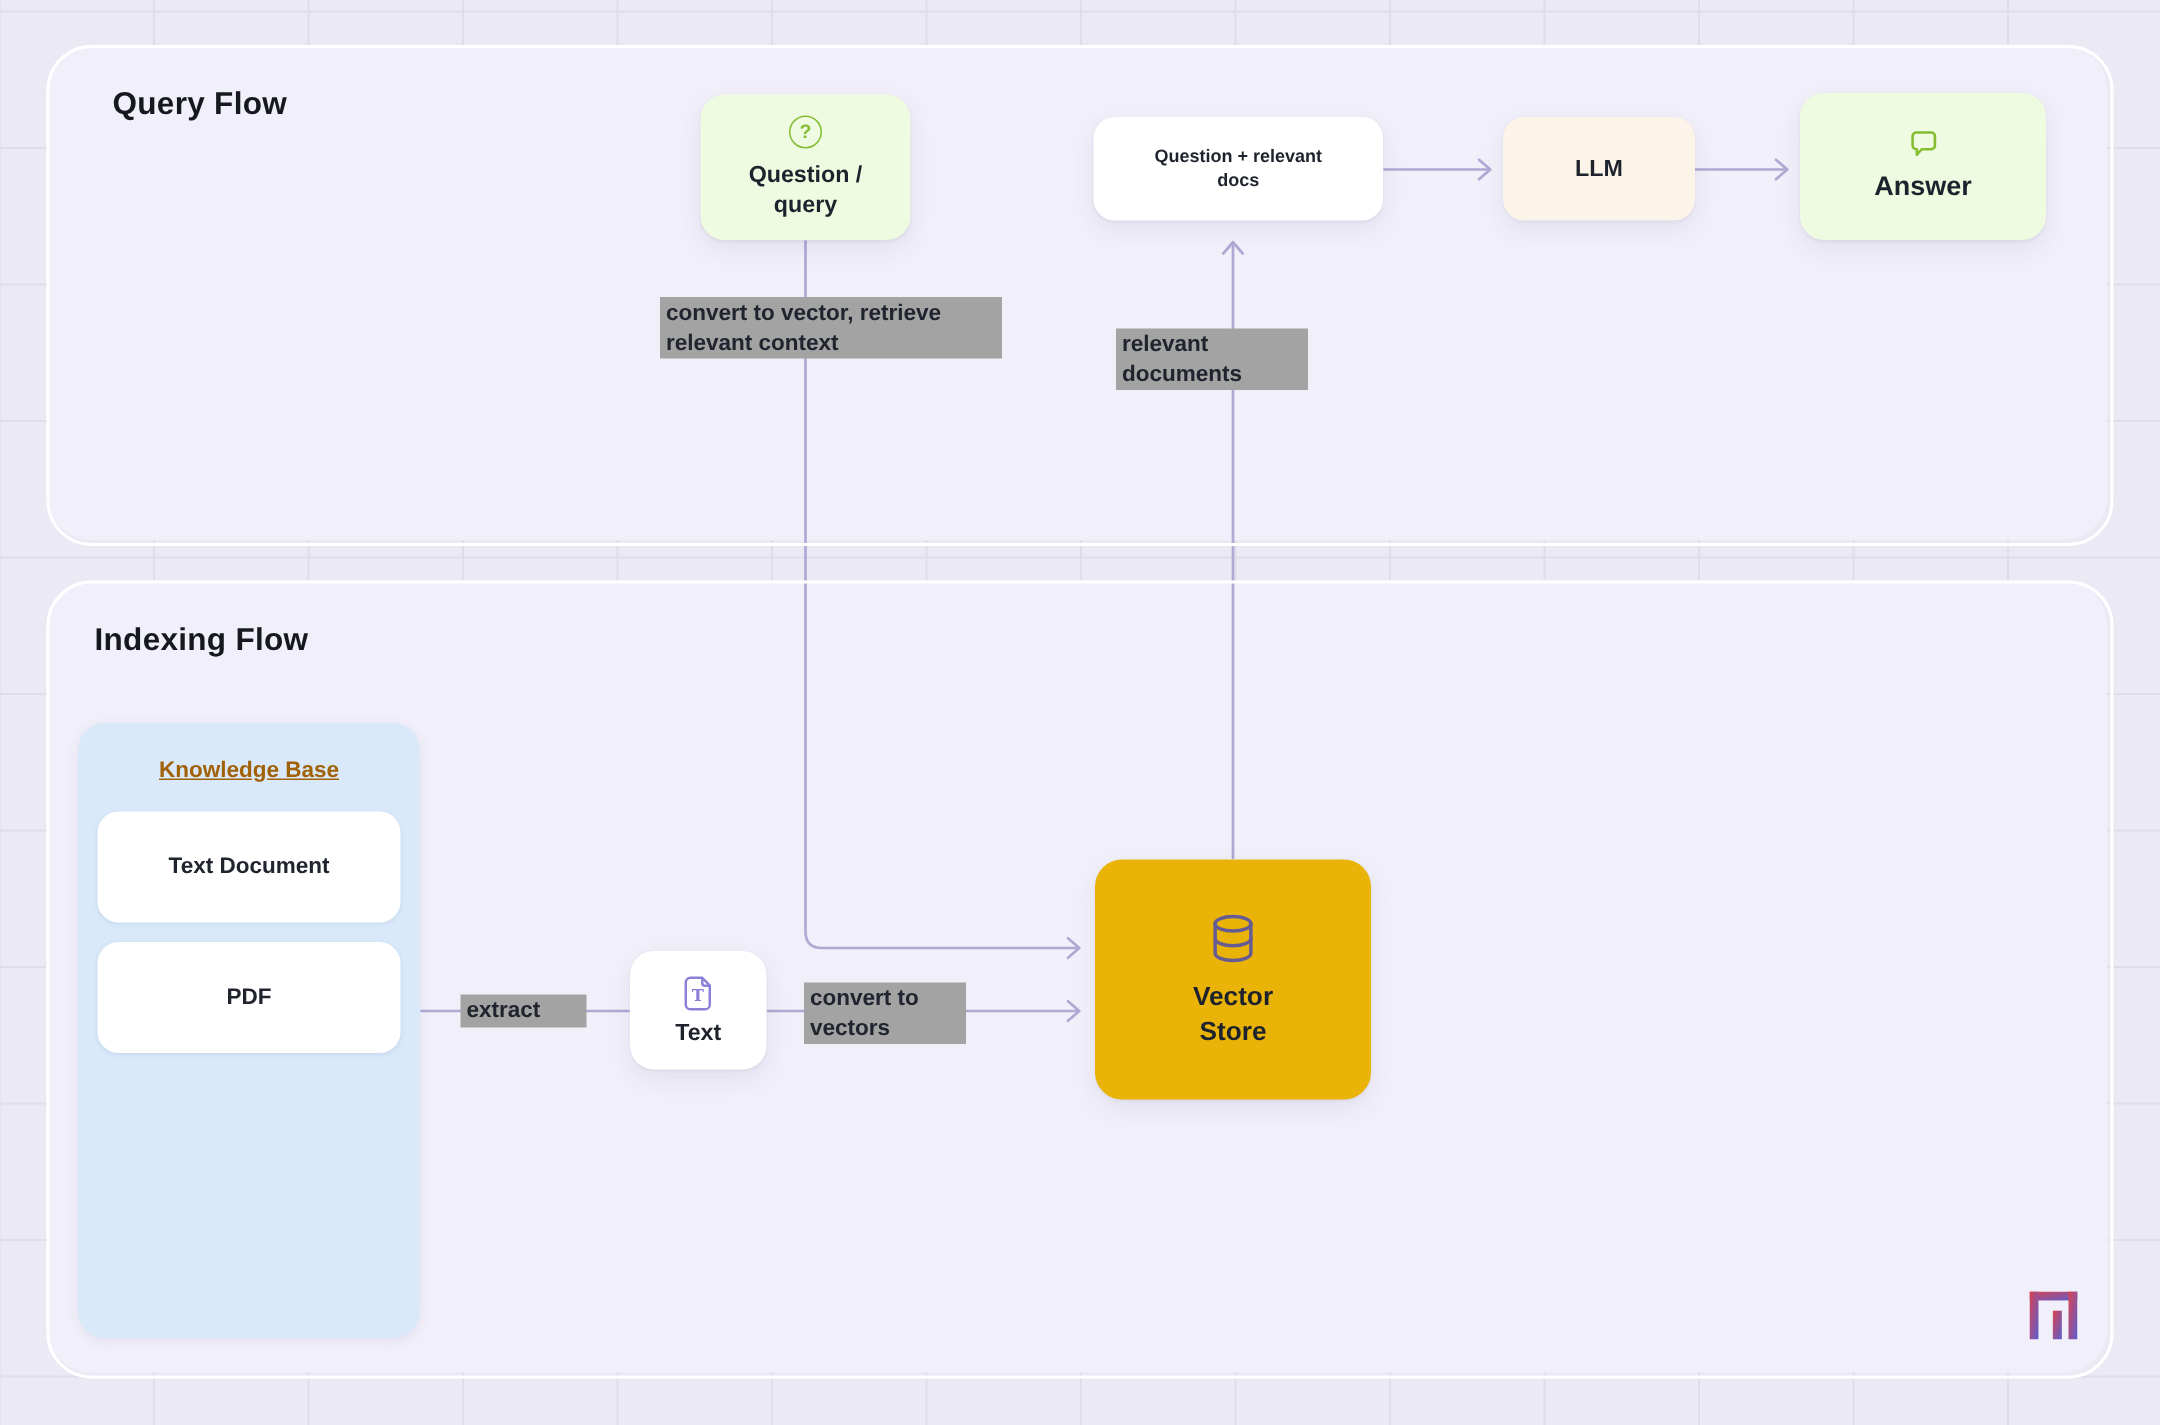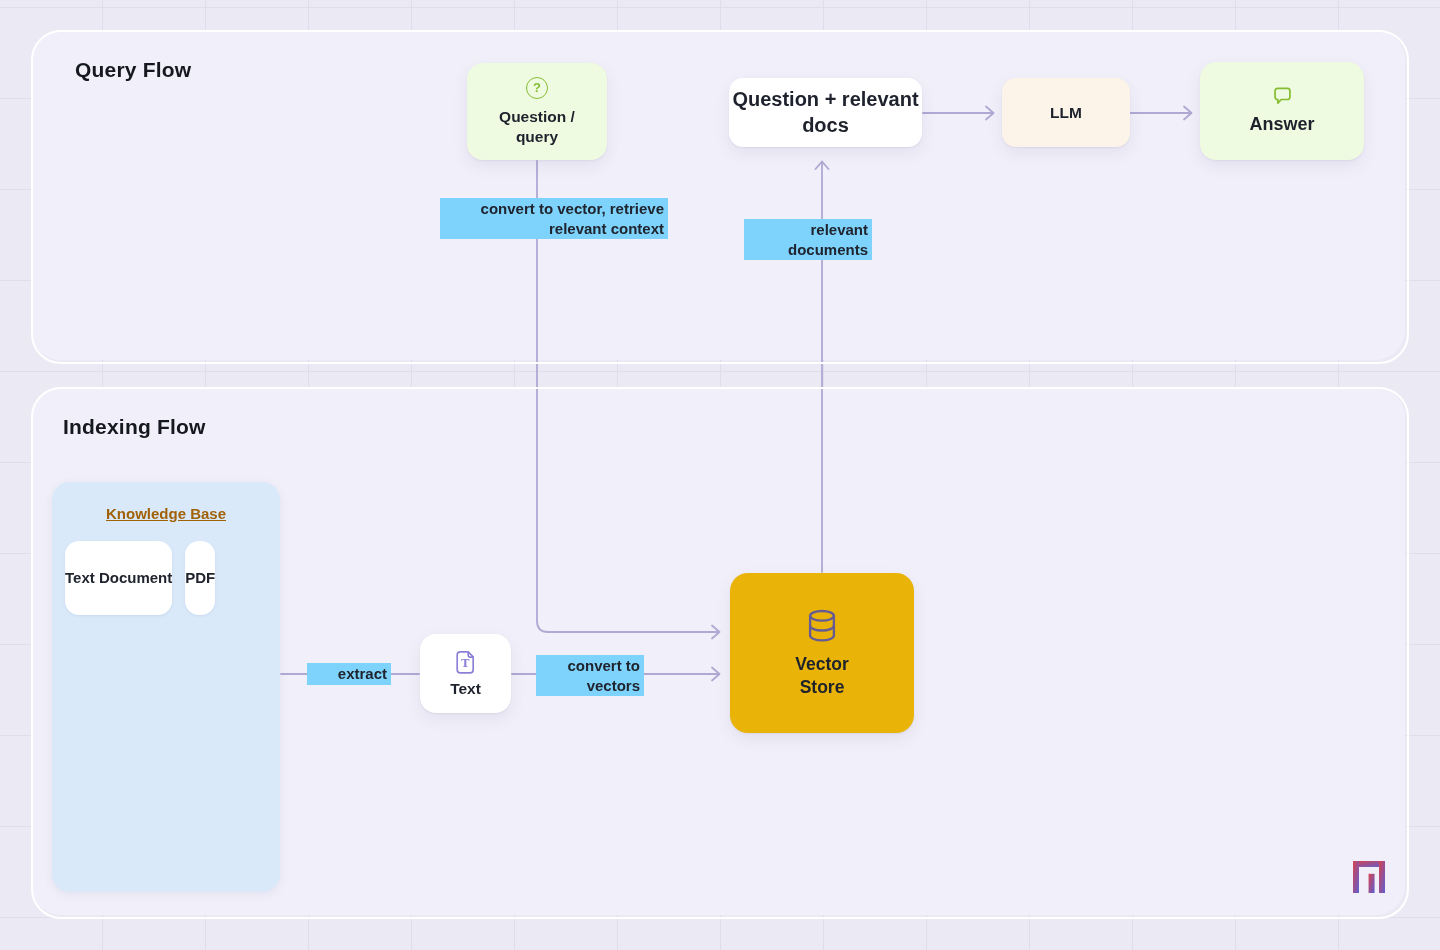--- a/index.html
+++ b/index.html
@@ -33,42 +33,42 @@
 
   .node{
     position:absolute;z-index:4;display:flex;flex-direction:column;
     align-items:center;justify-content:center;text-align:center;
     border-radius:16px;font-weight:600;color:#1E222C;
     box-shadow:0 1px 2px rgba(70,60,110,.07),0 6px 16px rgba(70,60,110,.08);
   }
   .node-label{white-space:pre-line;line-height:1.28;}
 
   #node-question{left:467px;top:63px;width:140px;height:97px;background:#EFFBE1;font-size:15.5px;gap:8px;}
-  #node-docs{left:729px;top:78px;width:193px;height:69px;background:#FFFFFF;border-radius:14px;font-size:20px;align-items:center;}
+  #node-docs{left:729px;top:78px;width:193px;height:69px;background:#FFFFFF;border-radius:14px;font-size:12px;align-items:center;}
   #node-llm{left:1002px;top:78px;width:128px;height:69px;background:#FCF4E8;border-radius:14px;font-size:15.5px;}
   #node-answer{left:1200px;top:62px;width:164px;height:98px;background:#EFFBE1;font-size:18px;gap:7px;}
   #node-text{left:420px;top:634px;width:91px;height:79px;background:#FFFFFF;font-size:15.5px;gap:3px;}
   #node-vector{left:730px;top:573px;width:184px;height:160px;background:#eab308;border-radius:18px;font-size:17.5px;gap:9px;}
 
   #node-kb{
     position:absolute;z-index:4;left:52px;top:482px;width:228px;height:410px;
     background:#D9E9FA;border-radius:18px;box-sizing:border-box;
     box-shadow:0 2px 8px rgba(90,110,150,.10);
     display:flex;flex-direction:column;align-items:center;
   }
   .kb-title{margin-top:23px;margin-bottom:19px;font-size:15px;font-weight:600;color:#a16207;text-decoration:underline;}
-  .kb-items{display:flex;flex-direction:row;gap:13px;width:202px;}
+  .kb-items{display:flex;flex-direction:column;gap:13px;width:202px;}
   .kb-item{
     height:74px;background:#FFFFFF;border-radius:14px;display:flex;align-items:center;justify-content:center;
     text-align:center;font-size:15px;font-weight:600;color:#20242E;white-space:pre-line;line-height:1.3;
     box-shadow:0 1px 3px rgba(70,90,140,.10);
   }
 
   .edge-label{
-    position:absolute;z-index:5;background:#7dd3fc;text-align:right;
+    position:absolute;z-index:5;background:#a3a3a3;text-align:left;
     font-size:15px;font-weight:600;color:#20242E;white-space:pre-line;line-height:1.3;
     padding:1px 4px;
   }
   #label-query-vector{left:440px;top:198px;width:220px;}
   #label-relevant-docs{left:744px;top:219px;width:120px;}
   #label-extract{left:307px;top:663px;width:76px;}
   #label-convert-vectors{left:536px;top:655px;width:100px;}
 
   .qmark-icon{
     width:22px;height:22px;border:1.8px solid #84BD32;border-radius:50%;

